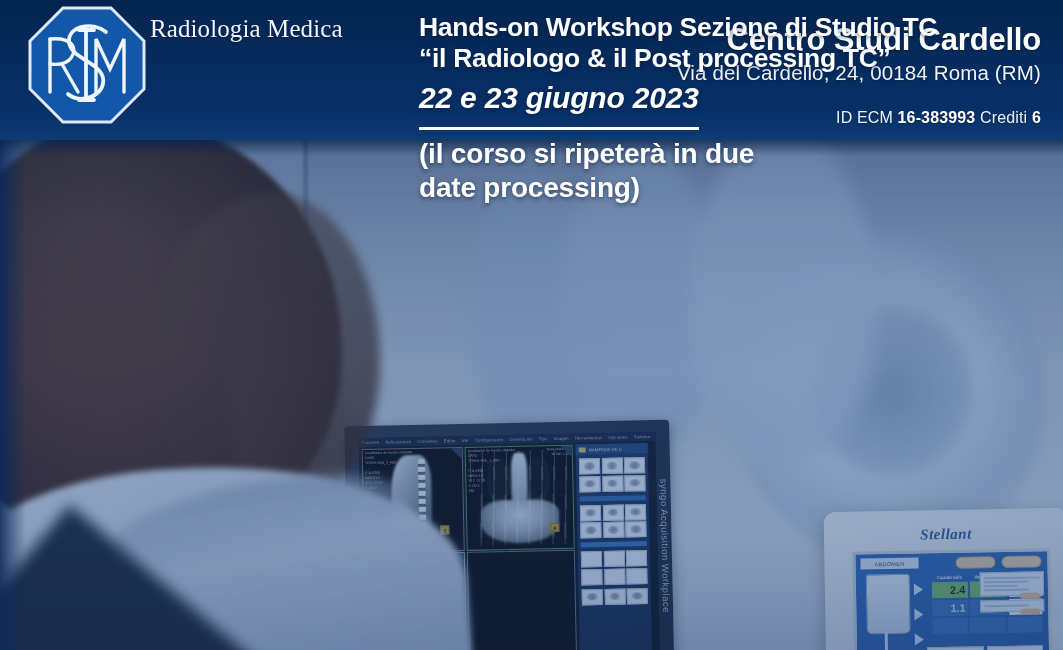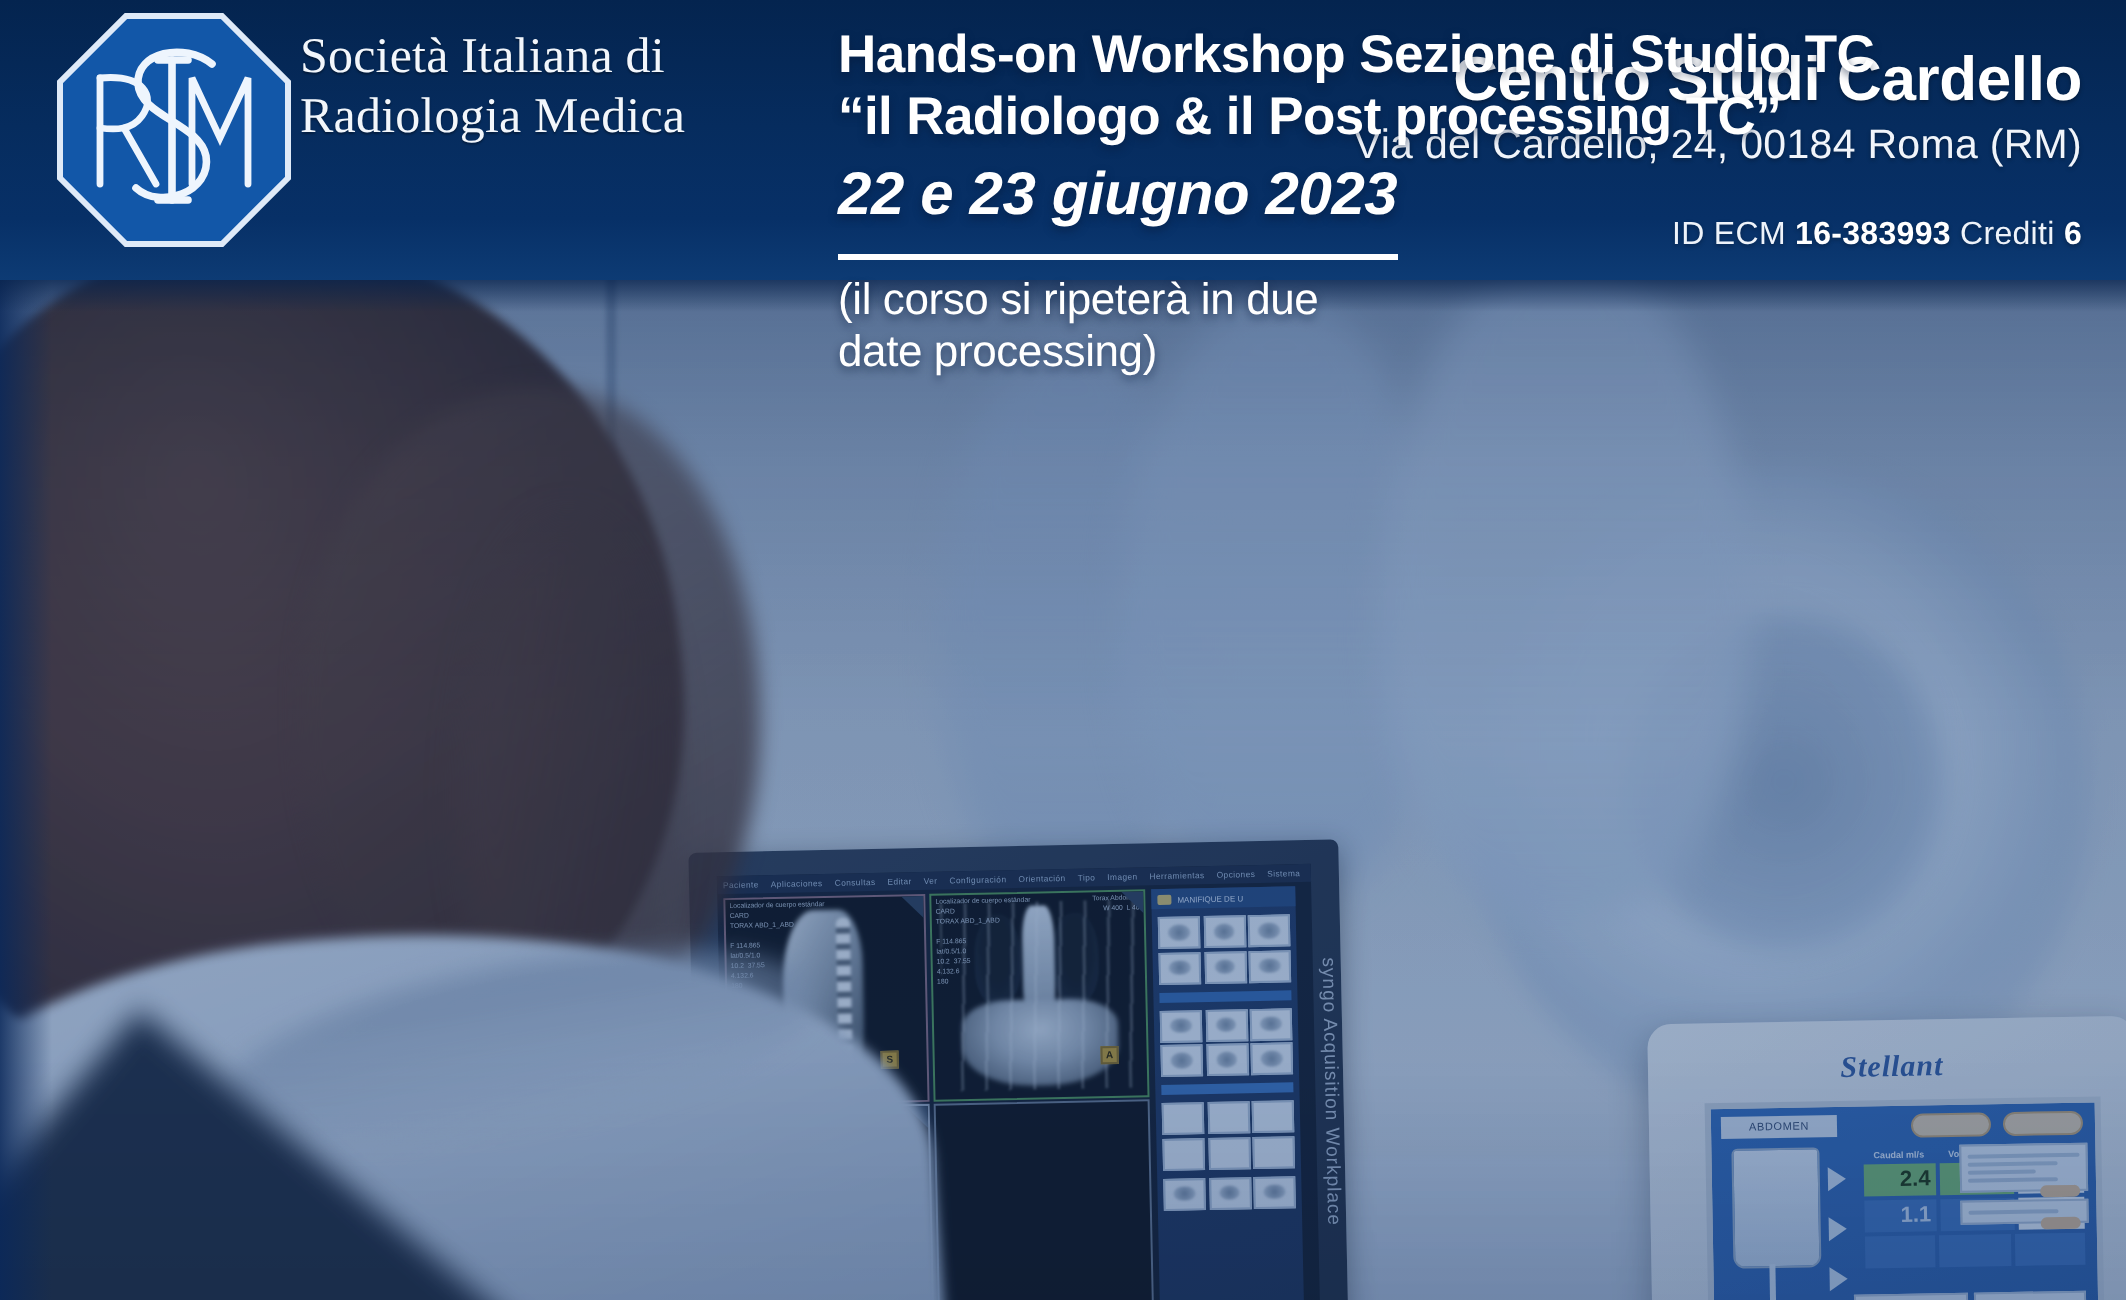--- a/index.html
+++ b/index.html
@@ -391,21 +391,21 @@
   .t-line1, .t-line2 {
     font-size:26.5px; font-weight:bold; line-height:1.17; letter-spacing:-0.3px;
   }
   .t-dates {
     margin-top:7px; font-size:30px; font-weight:bold; font-style:italic;
     letter-spacing:-0.2px;
     display:inline-block; padding-bottom:12px;
     border-bottom:3px solid #fff;
   }
   .t-note {
-    margin-top:7px; font-size:22px; font-weight:normal; line-height:1.2;
+    margin-top:7px; font-size:28px; font-weight:bold; line-height:1.2;
     letter-spacing:-0.2px;
   }
 </style>
 </head>
 <body>
 
 <div class="poster">
 
   <div class="stage">
     <div class="photo">
@@ -675,21 +675,20 @@
             <path d="M78,26 C64,15 40,20 41,36 C42,52 72,56 75,72 C78,90 52,99 40,88"></path>
 
             <path d="M58,24 L58,94"></path>
             <path d="M51,24 L66,24"></path>
             <path d="M51,94 L66,94"></path>
           </g>
         </svg>
       </div>
 
       <div class="logo-text">
-        <div>Società Italiana di</div>
         <div>Radiologia Medica</div>
       </div>
 
       <div class="cs-block">
         <div class="cs-title">Centro Studi Cardello</div>
         <div class="cs-addr">Via del Cardello, 24,  00184 Roma (RM)</div>
         <div class="cs-ecm"><span>ID ECM</span> <b>16-383993</b> <span>Crediti</span> <b>6</b></div>
       </div>
 
     </div>

